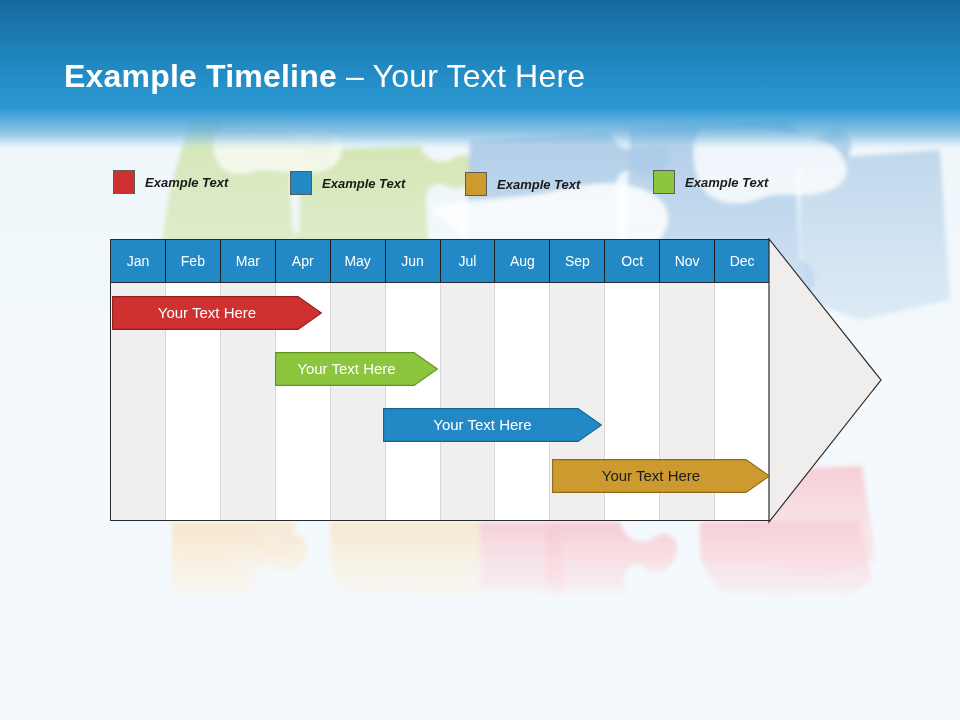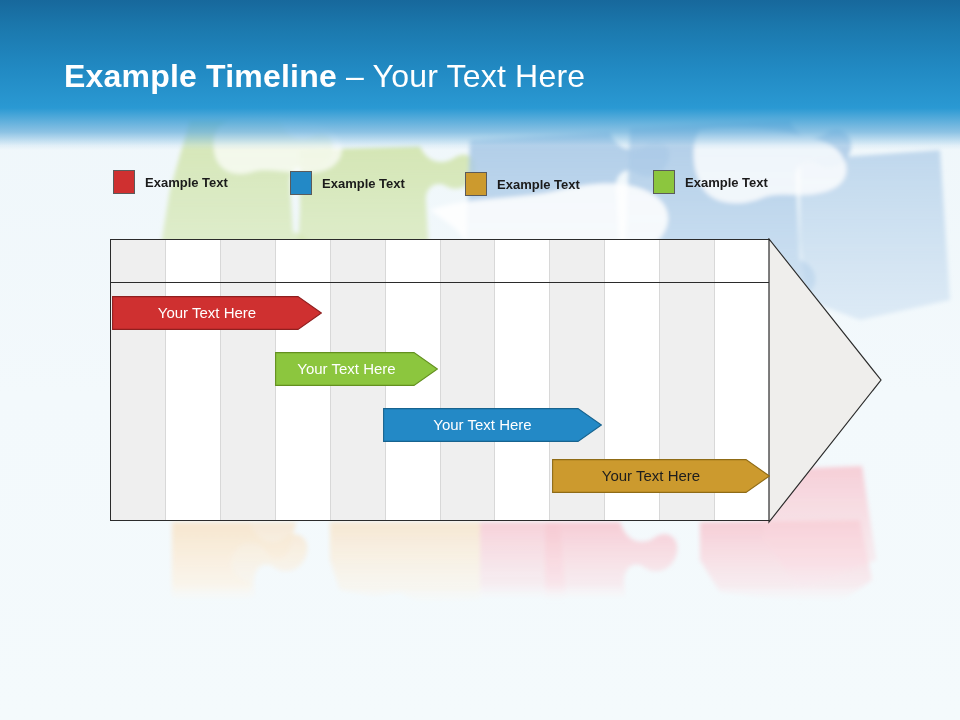--- a/index.html
+++ b/index.html
@@ -50,20 +50,21 @@
   .title .dash { font-weight: normal; }
   .title .light { font-weight: normal; }
 
   
   .legend { position: absolute; left: 0; top: 0; z-index: 7; }
   .legend-item {
     position: absolute;
     display: flex;
     align-items: center;
     white-space: nowrap;
+    font-style: italic;
   }
   .swatch {
     width: 22px; height: 24px;
     border: 1px solid #5b5b5b;
     box-sizing: border-box;
     margin-right: 10px;
     flex: 0 0 auto;
   }
   .legend-label {
     font-size: 13px;
@@ -258,20 +259,34 @@
           <div class="col plain" style="border-right-color: rgb(216, 216, 216);"></div>
           <div class="col shade" style="border-right-color: rgb(216, 216, 216);"></div>
           <div class="col plain" style="border-right-color: rgb(216, 216, 216);"></div>
           <div class="col shade" style="border-right-color: rgb(216, 216, 216);"></div>
           <div class="col plain" style="border-right-color: rgb(216, 216, 216);"></div>
           <div class="col shade" style="border-right-color: rgb(216, 216, 216);"></div>
           <div class="col plain" style="border-right-color: rgb(216, 216, 216);"></div>
           <div class="col shade" style="border-right-color: rgb(216, 216, 216);"></div>
           <div class="col plain" style="border-right-color: rgb(216, 216, 216);"></div>
         </div>
+      <div class="header-row" id="month-host" style="height: 42px;">
+          <div class="month-cell" style="background: rgb(35, 137, 198); color: rgb(255, 255, 255);">Jan</div>
+          <div class="month-cell" style="background: rgb(35, 137, 198); color: rgb(255, 255, 255);">Feb</div>
+          <div class="month-cell" style="background: rgb(35, 137, 198); color: rgb(255, 255, 255);">Mar</div>
+          <div class="month-cell" style="background: rgb(35, 137, 198); color: rgb(255, 255, 255);">Apr</div>
+          <div class="month-cell" style="background: rgb(35, 137, 198); color: rgb(255, 255, 255);">May</div>
+          <div class="month-cell" style="background: rgb(35, 137, 198); color: rgb(255, 255, 255);">Jun</div>
+          <div class="month-cell" style="background: rgb(35, 137, 198); color: rgb(255, 255, 255);">Jul</div>
+          <div class="month-cell" style="background: rgb(35, 137, 198); color: rgb(255, 255, 255);">Aug</div>
+          <div class="month-cell" style="background: rgb(35, 137, 198); color: rgb(255, 255, 255);">Sep</div>
+          <div class="month-cell" style="background: rgb(35, 137, 198); color: rgb(255, 255, 255);">Oct</div>
+          <div class="month-cell" style="background: rgb(35, 137, 198); color: rgb(255, 255, 255);">Nov</div>
+          <div class="month-cell" style="background: rgb(35, 137, 198); color: rgb(255, 255, 255);">Dec</div>
+        </div>
       <div class="header-underline"></div>
     </div>
 
     <div id="bars-host">
         <div class="task-arrow light" style="left: 112px; top: 296px; width: 210px; height: 34px;">
           <svg width="210" height="34" viewBox="0 0 210 34" style="position: absolute; left: 0px; top: 0px;">
             <polygon points="0.6,0.6 186,0.6 209.4,17 186,33.4 0.6,33.4" fill="#cf3030" stroke="#8f1f1f" stroke-width="1.1"></polygon>
           </svg>
           <div class="label" style="color: rgb(255, 255, 255); line-height: 34px; padding-right: 20px;">Your  Text Here</div>
         </div>

